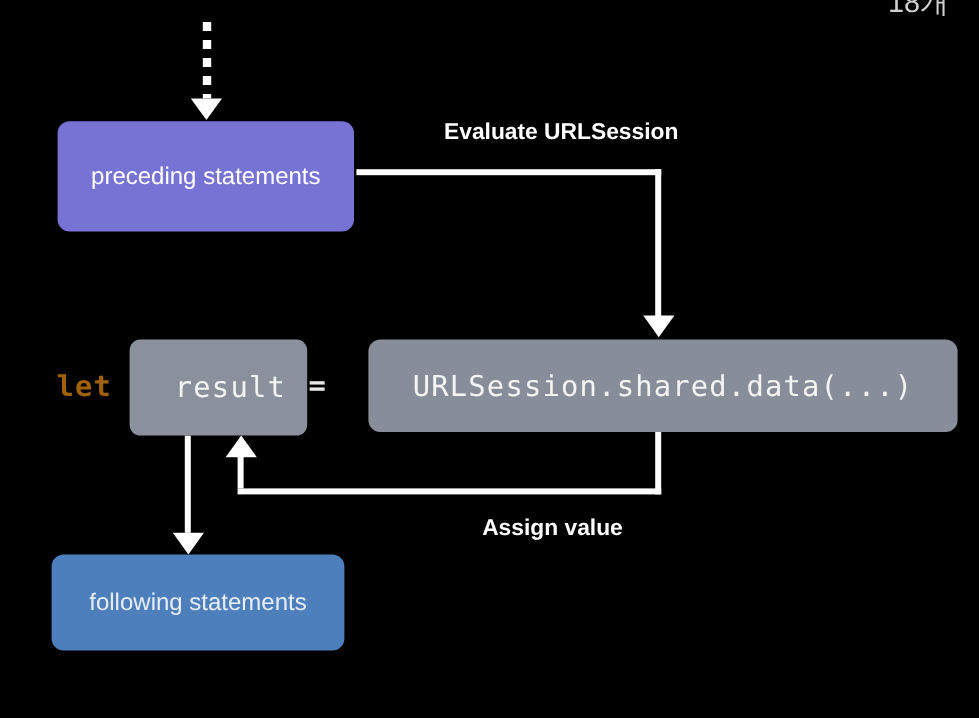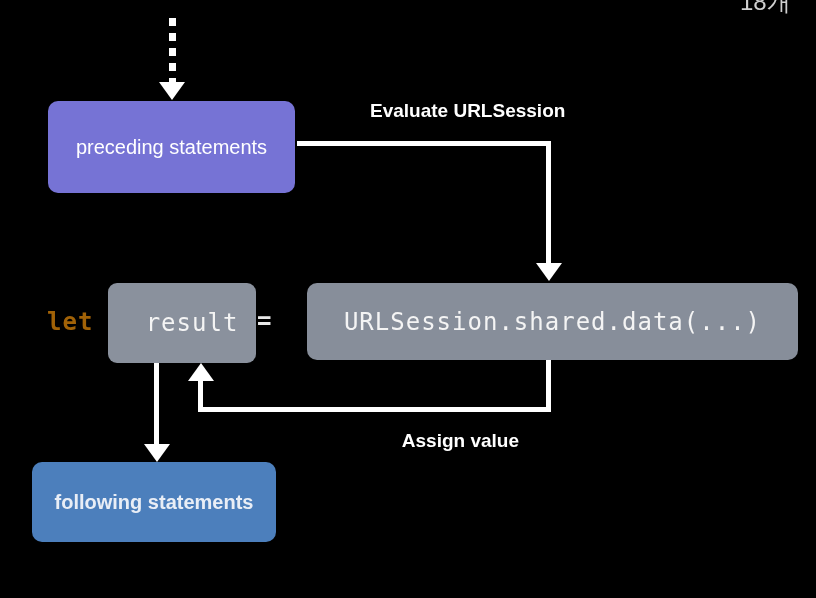--- a/index.html
+++ b/index.html
@@ -28,23 +28,23 @@
     font-size: 24px; letter-spacing: 1px; padding-left: 20px;
   }
   .node-init {
     left: 307px; top: 283px; width: 491px; height: 77px;
     background: #878e9a; border-radius: 10px;
     color: #f4f4f4;
     font-family: "DejaVu Sans Mono", monospace;
     font-size: 24px; letter-spacing: 1px;
   }
   .node-following {
-    left: 32px; top: 462px; width: 244px; height: 80px;
+    left: 43px; top: 462px; width: 244px; height: 80px;
     background: #4c7fbc; border-radius: 10px;
-    color: #e9eef6; font-size: 20px; font-weight: 700;
+    color: #e9eef6; font-size: 20px; font-weight: 400;
   }
   .code-let {
     position: absolute; left: 47px; top: 308px;
     color: #a16207;
     font-family: "DejaVu Sans Mono", monospace;
     font-size: 24px; font-weight: bold; letter-spacing: 1px;
   }
   .code-eq {
     position: absolute; left: 257px; top: 307px;
     color: #e8e8e8;

